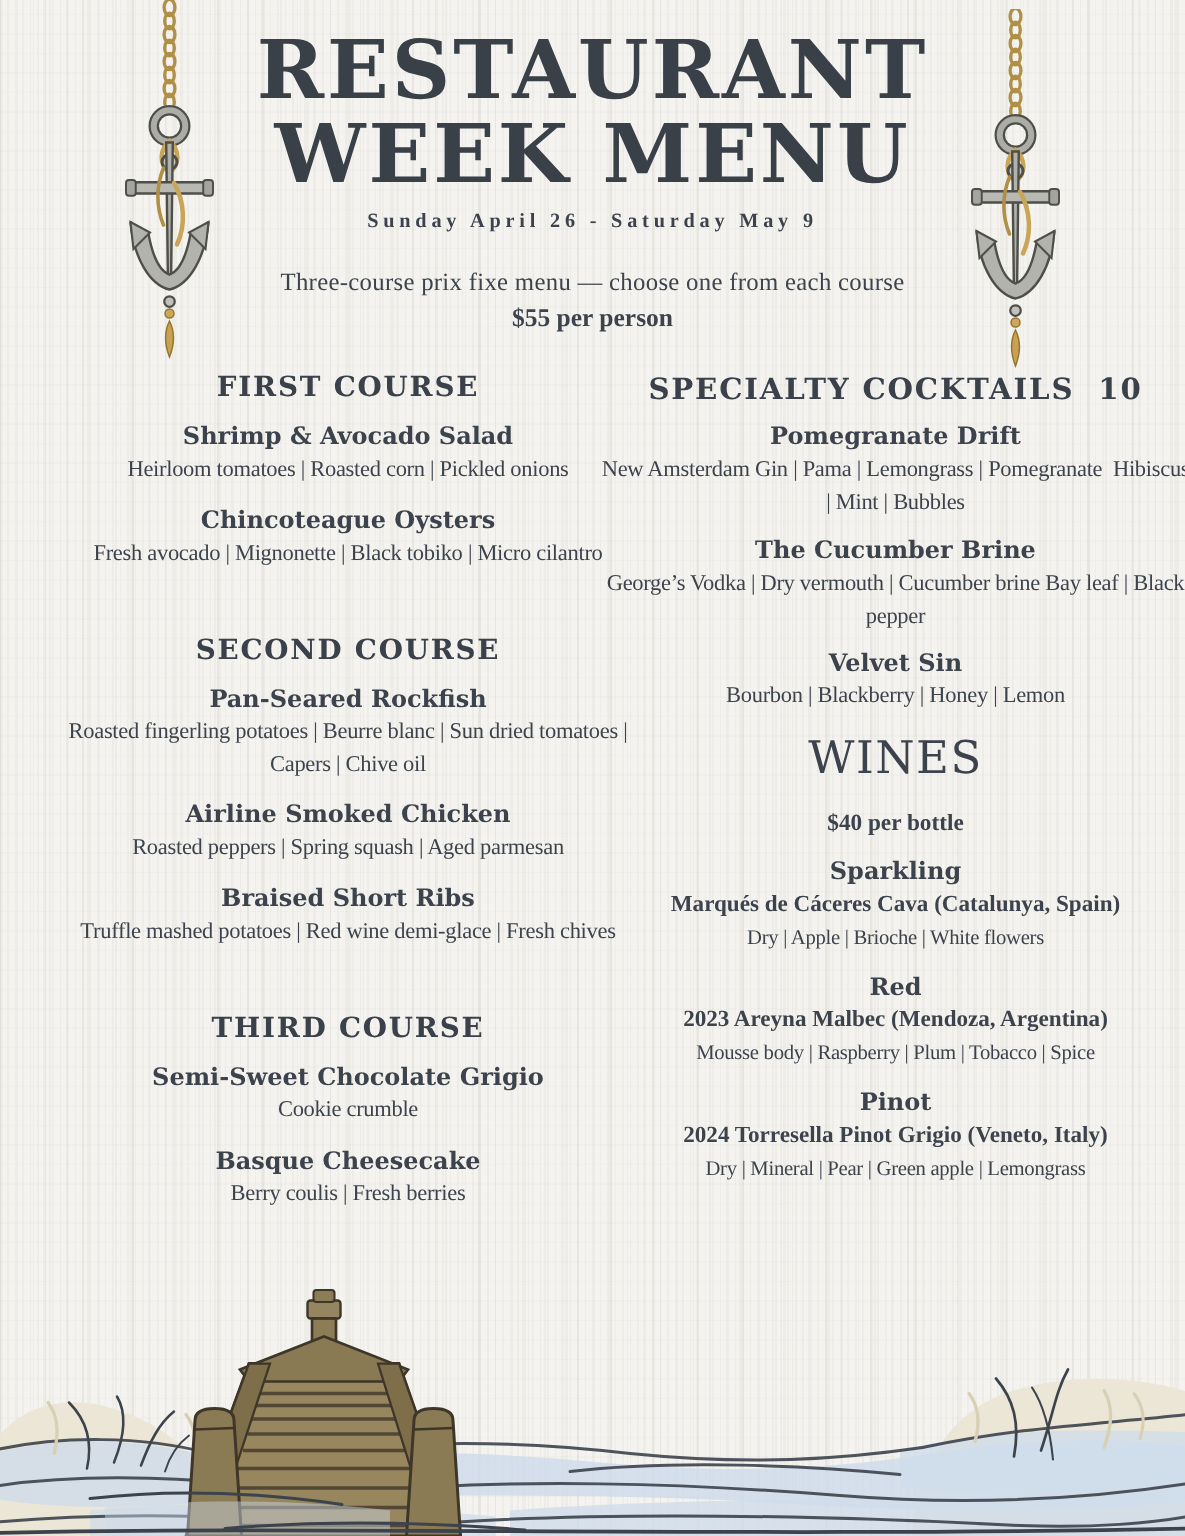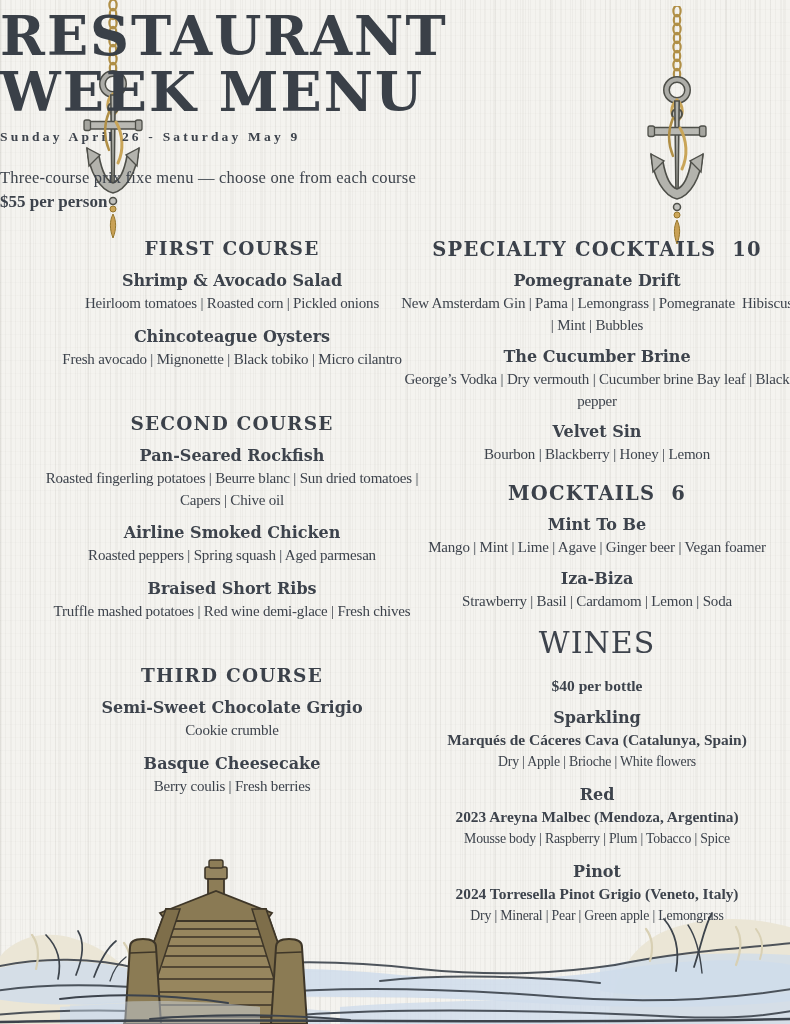--- a/index.html
+++ b/index.html
@@ -12,21 +12,21 @@
     background-image:
       repeating-linear-gradient(90deg, rgba(125,120,110,0.055) 0 1px, transparent 1px 5px),
       repeating-linear-gradient(90deg, rgba(105,100,92,0.05) 0 1px, transparent 1px 11px),
       repeating-linear-gradient(90deg, rgba(150,145,135,0.07) 0 2px, transparent 2px 29px),
       repeating-linear-gradient(0deg, rgba(140,135,125,0.03) 0 1px, transparent 1px 13px);
   }
   .anchor{position:absolute;top:0;width:66px;height:250px;z-index:1;}
   .anchor.left{left:80px;}
   .anchor.right{left:644px;top:6px;}
 
-  .header{position:relative;text-align:left;padding-top:8px;z-index:2;}
+  .header{position:relative;text-align:center;padding-top:18px;z-index:2;}
   .title{margin:0;font-size:54px;line-height:1.04;letter-spacing:2px;font-weight:700;color:#3a4048;}
   .title span{display:block;}
   .date{margin-top:9px;font-family:"Liberation Serif",serif;font-size:13.5px;font-weight:700;letter-spacing:3.2px;}
   .tagline{margin-top:23px;font-family:"Liberation Serif",serif;font-size:16.5px;letter-spacing:.2px;}
   .menu-price{margin-top:4px;font-family:"Liberation Serif",serif;font-size:17px;font-weight:700;}
 
   .main{position:relative;z-index:2;display:flex;margin-top:26px;padding-left:52px;}
   .col{text-align:center;}
   .col-left{width:360px;}
   .col-right{width:370px;}
@@ -177,31 +177,20 @@
         <div class="menu-item">
           <div class="item-name">The Cucumber Brine</div>
           <div class="item-desc">George’s Vodka | Dry vermouth | Cucumber brine Bay leaf | Black pepper</div>
         </div>
         <div class="menu-item">
           <div class="item-name">Velvet Sin</div>
           <div class="item-desc">Bourbon | Blackberry | Honey | Lemon</div>
         </div>
       </section>
 
-      <section class="drinks-section">
-        <h2 class="section-heading">MOCKTAILS  6</h2>
-        <div class="menu-item">
-          <div class="item-name">Mint To Be</div>
-          <div class="item-desc">Mango | Mint | Lime | Agave | Ginger beer | Vegan foamer</div>
-        </div>
-        <div class="menu-item">
-          <div class="item-name">Iza-Biza</div>
-          <div class="item-desc">Strawberry | Basil | Cardamom | Lemon | Soda</div>
-        </div>
-      </section>
 
       <section class="wines">
         <h2 class="wines-heading">WINES</h2>
         <div class="wines-price">$40 per bottle</div>
 
         <div class="wine-group">
           <div class="wine-type">Sparkling</div>
           <div class="wine-name">Marqués de Cáceres Cava (Catalunya, Spain)</div>
           <div class="wine-notes">Dry | Apple | Brioche | White flowers</div>
         </div>

